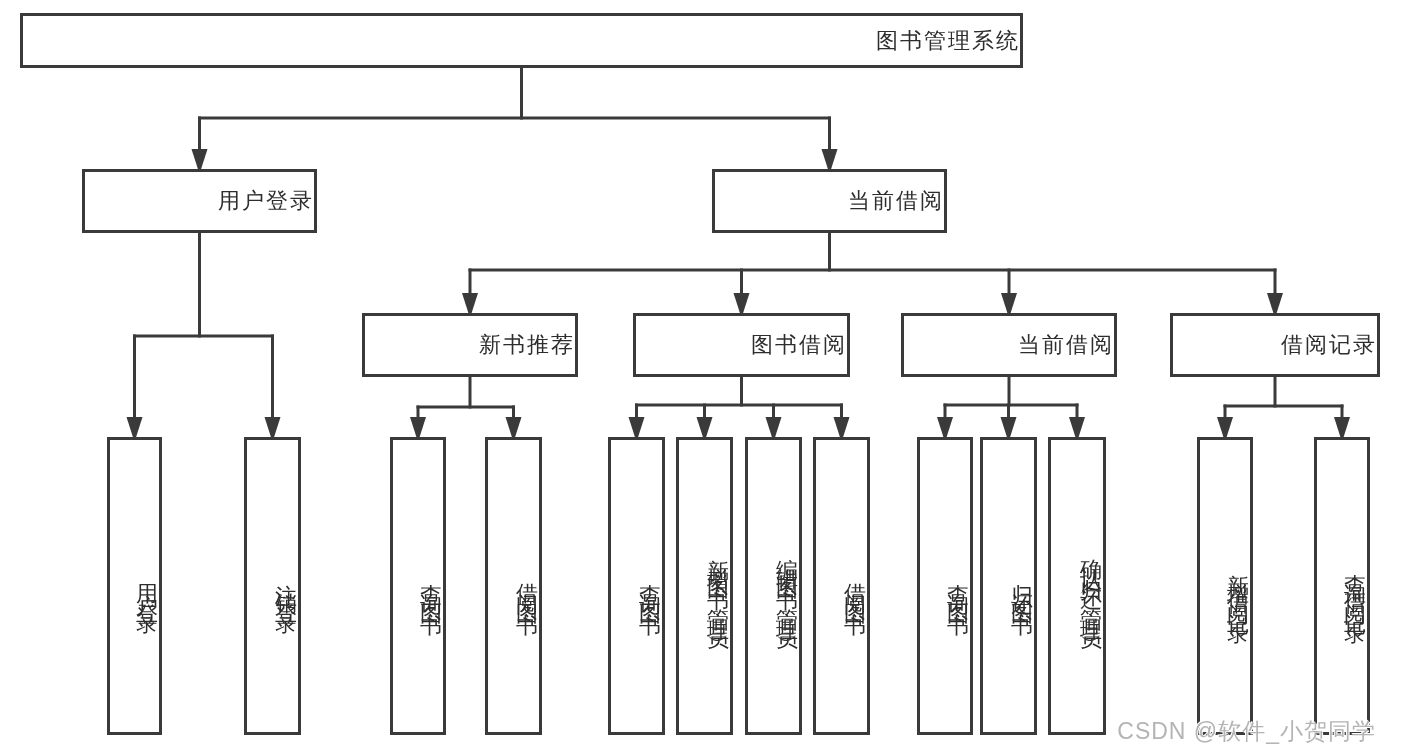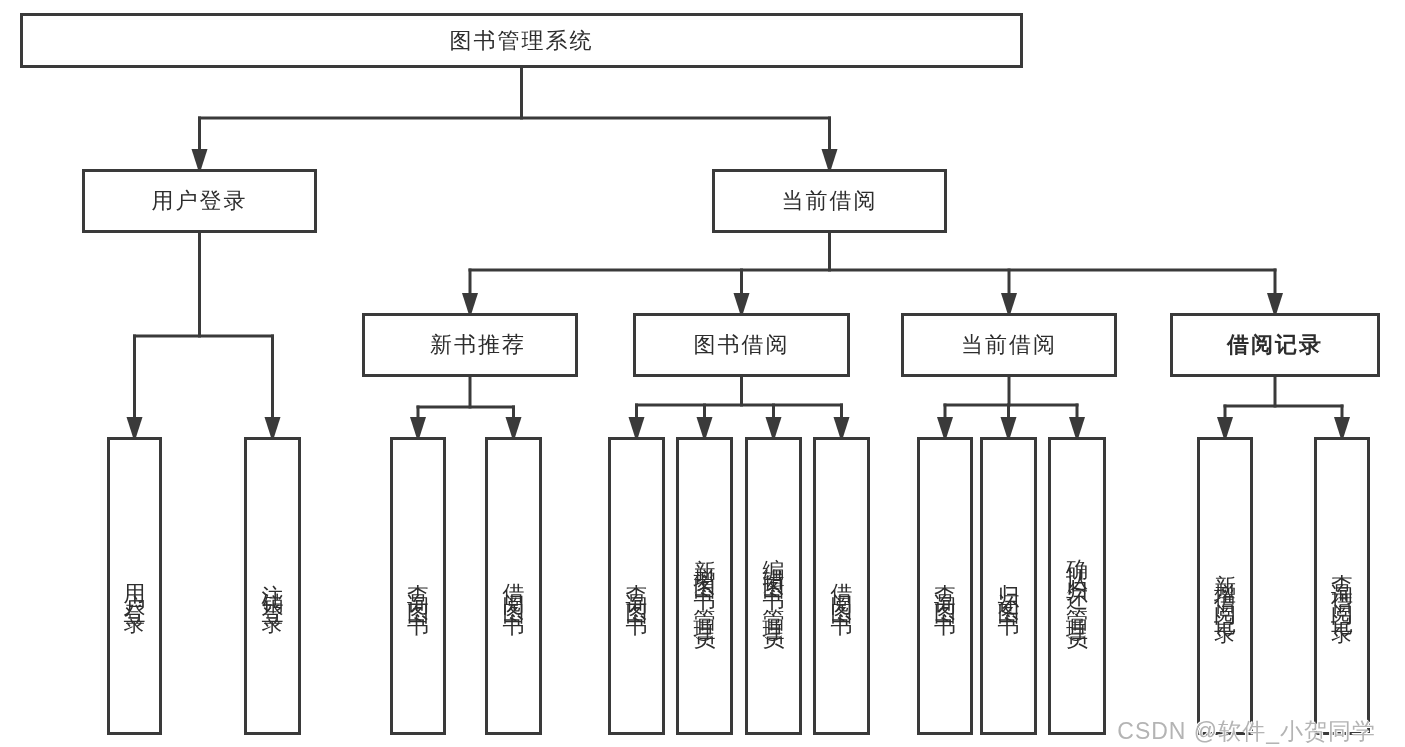--- a/index.html
+++ b/index.html
@@ -10,21 +10,21 @@
     overflow:hidden;
     font-family:"Liberation Sans","DejaVu Sans",sans-serif;
   }
   #connectors{position:absolute;left:0;top:0;z-index:0;}
   #nodes{position:absolute;left:0;top:0;width:100%;height:100%;z-index:1;}
   .node{
     position:absolute;
     box-sizing:border-box;
     background:#ffffff;
     border:3px solid #6d28d9;
-    display:flex;align-items:center;justify-content:center;
+    display:flex;align-items:center;justify-content:flex-end;
     color:#2d2d2d;
   }
   .node-h .label{
     font-size:22px;
     letter-spacing:2px;
     white-space:nowrap;
     line-height:1;
   }
   .node-v .label{
     writing-mode:vertical-rl;
@@ -114,21 +114,21 @@
       </div>
       <div class="node node-h" style="left: 362px; top: 313px; width: 216px; height: 64px; border-color: rgb(58, 58, 58); background: rgb(255, 255, 255); color: rgb(45, 45, 45); padding-left: 16px;">
         <span class="label">新书推荐</span>
       </div>
       <div class="node node-h" style="left: 901px; top: 313px; width: 216px; height: 64px; border-color: rgb(58, 58, 58); background: rgb(255, 255, 255); color: rgb(45, 45, 45);">
         <span class="label">当前借阅</span>
       </div>
       <div class="node node-h" style="left: 633px; top: 313px; width: 217px; height: 64px; border-color: rgb(58, 58, 58); background: rgb(255, 255, 255); color: rgb(45, 45, 45);">
         <span class="label">图书借阅</span>
       </div>
-      <div class="node node-h" style="left: 1170px; top: 313px; width: 210px; height: 64px; border-color: rgb(58, 58, 58); background: rgb(255, 255, 255); color: rgb(45, 45, 45); font-weight: bold;">
+      <div class="node node-h" style="left: 1170px; top: 313px; width: 210px; height: 64px; border-color: rgb(58, 58, 58); background: rgb(255, 255, 255); color: rgb(45, 45, 45);">
         <span class="label">借阅记录</span>
       </div>
       <div class="node node-v" style="left: 107px; top: 437px; width: 55px; height: 298px; border-color: rgb(58, 58, 58); background: rgb(255, 255, 255); color: rgb(45, 45, 45);">
         <span class="label">用户登录</span>
       </div>
       <div class="node node-v" style="left: 244px; top: 437px; width: 57px; height: 298px; border-color: rgb(58, 58, 58); background: rgb(255, 255, 255); color: rgb(45, 45, 45);">
         <span class="label">注销登录</span>
       </div>
       <div class="node node-v" style="left: 390px; top: 437px; width: 56px; height: 298px; border-color: rgb(58, 58, 58); background: rgb(255, 255, 255); color: rgb(45, 45, 45);">
         <span class="label">查询图书</span>

